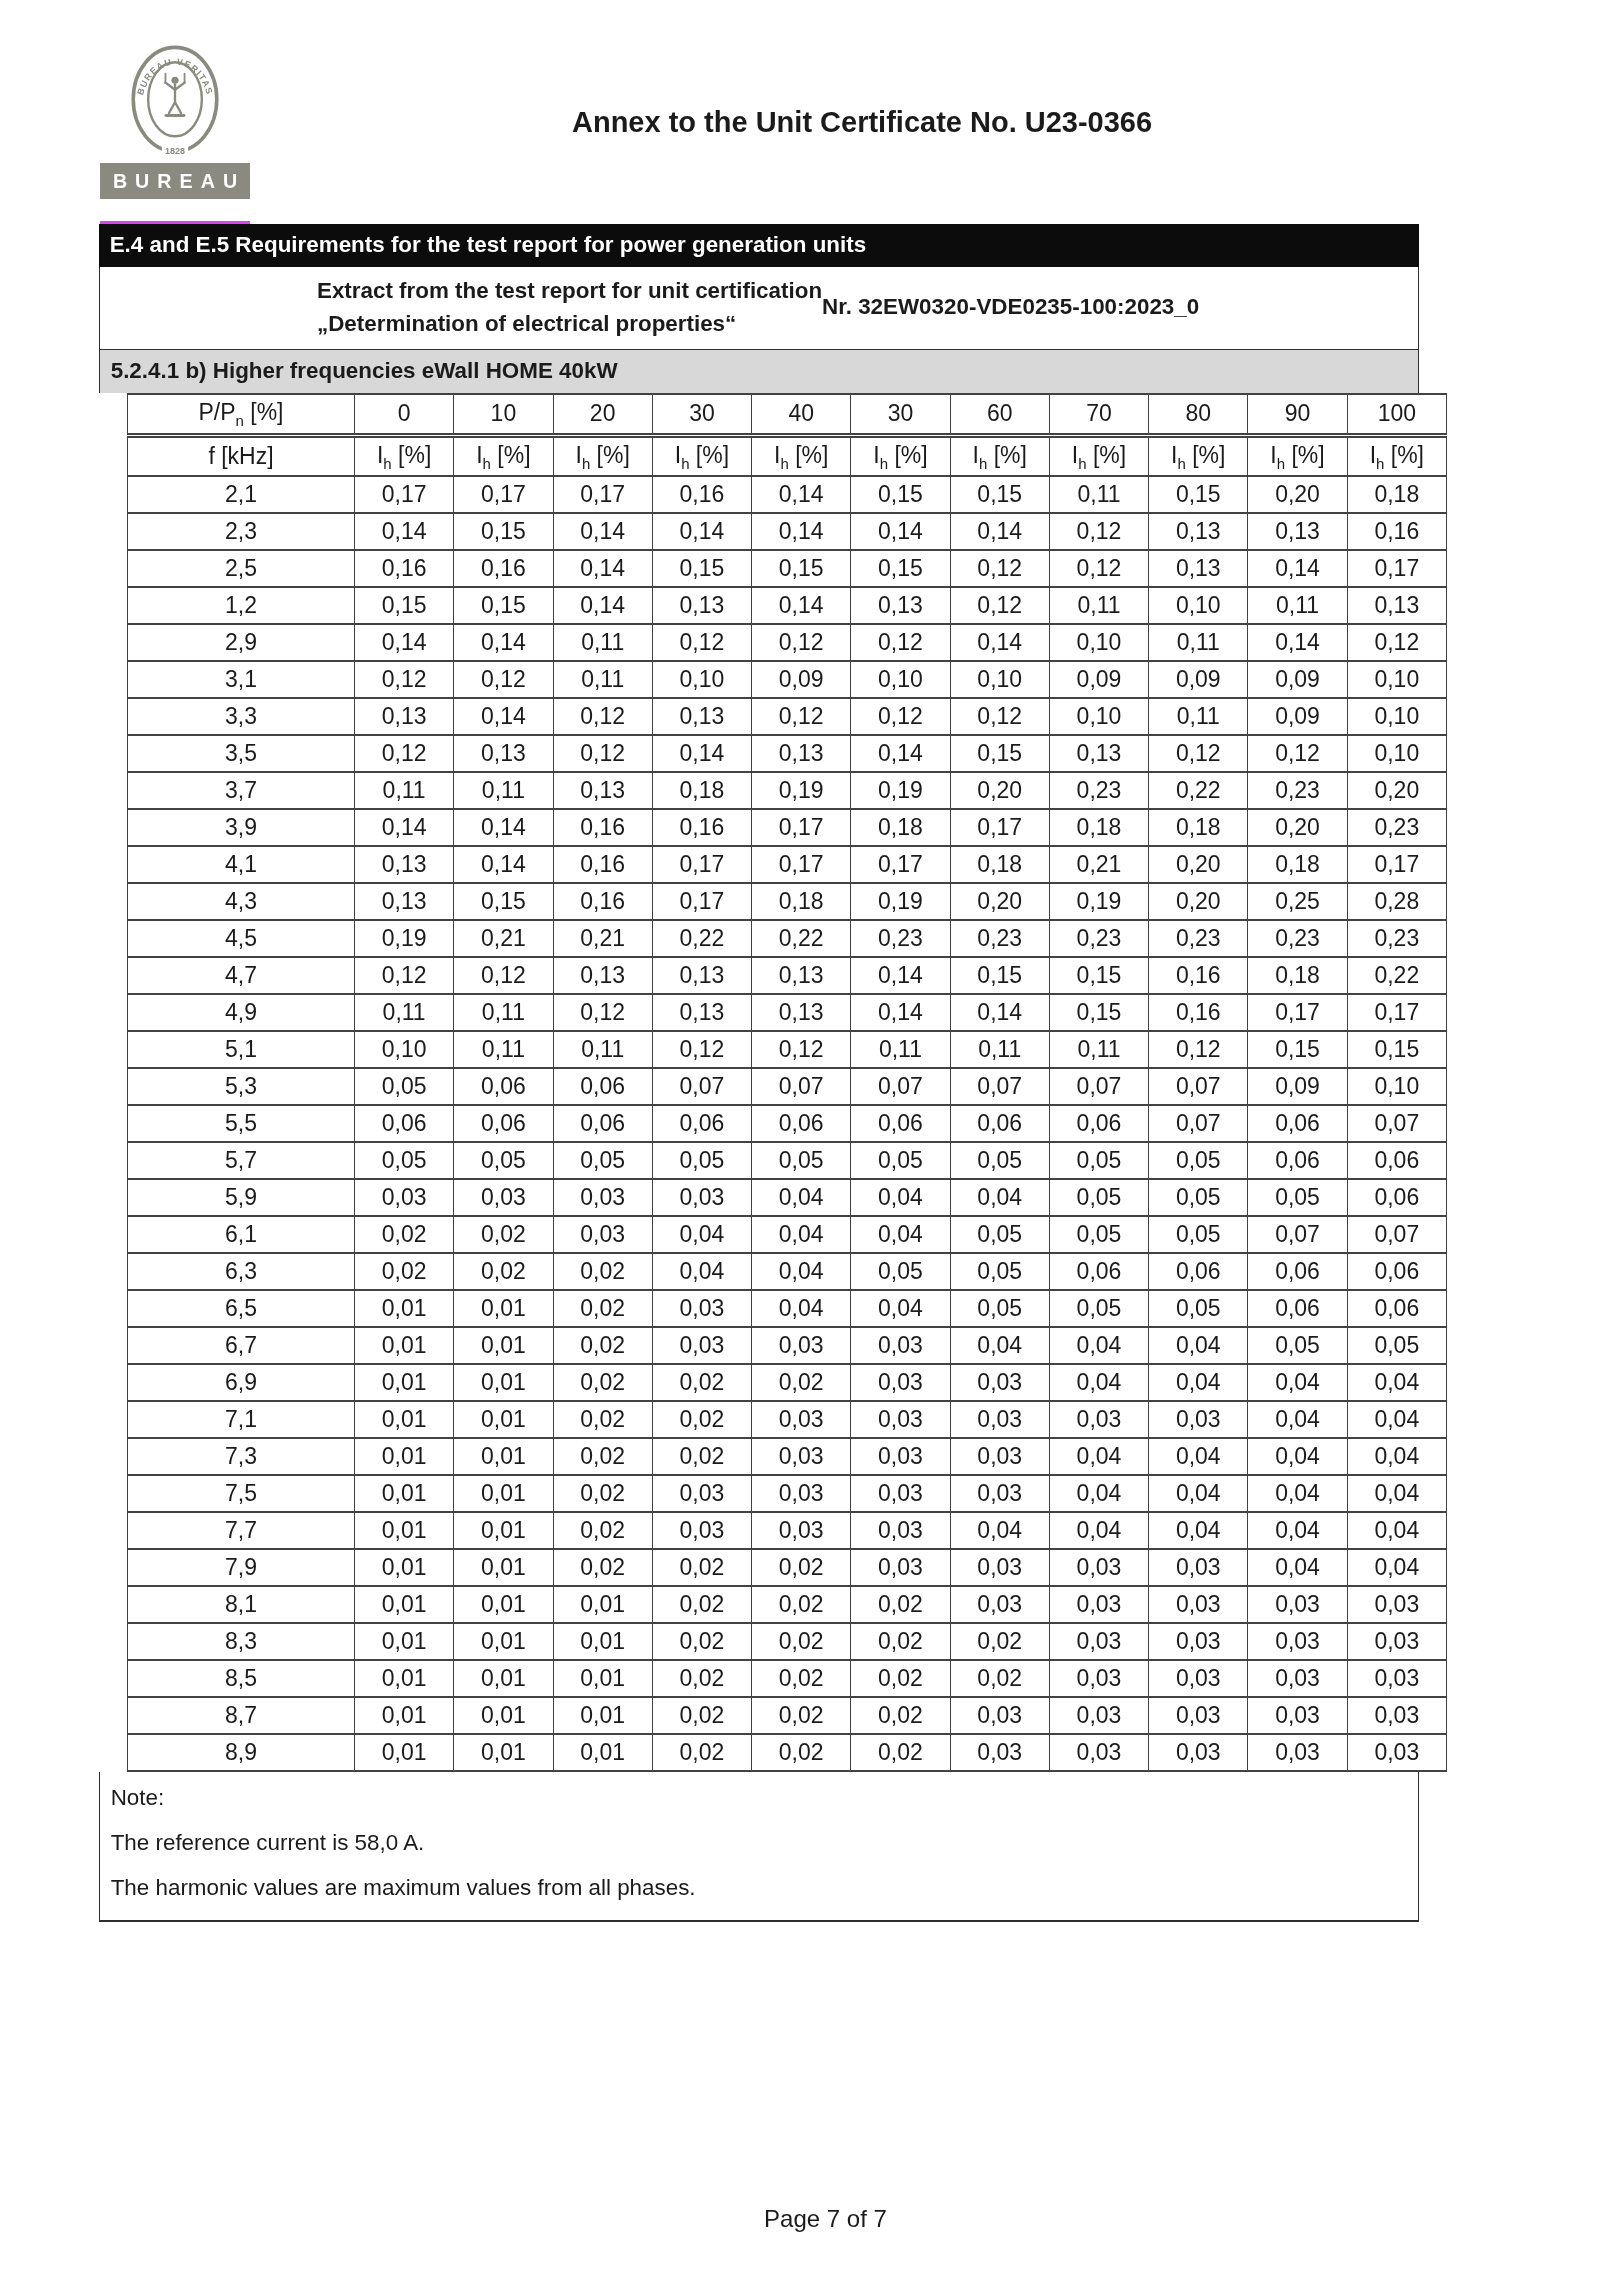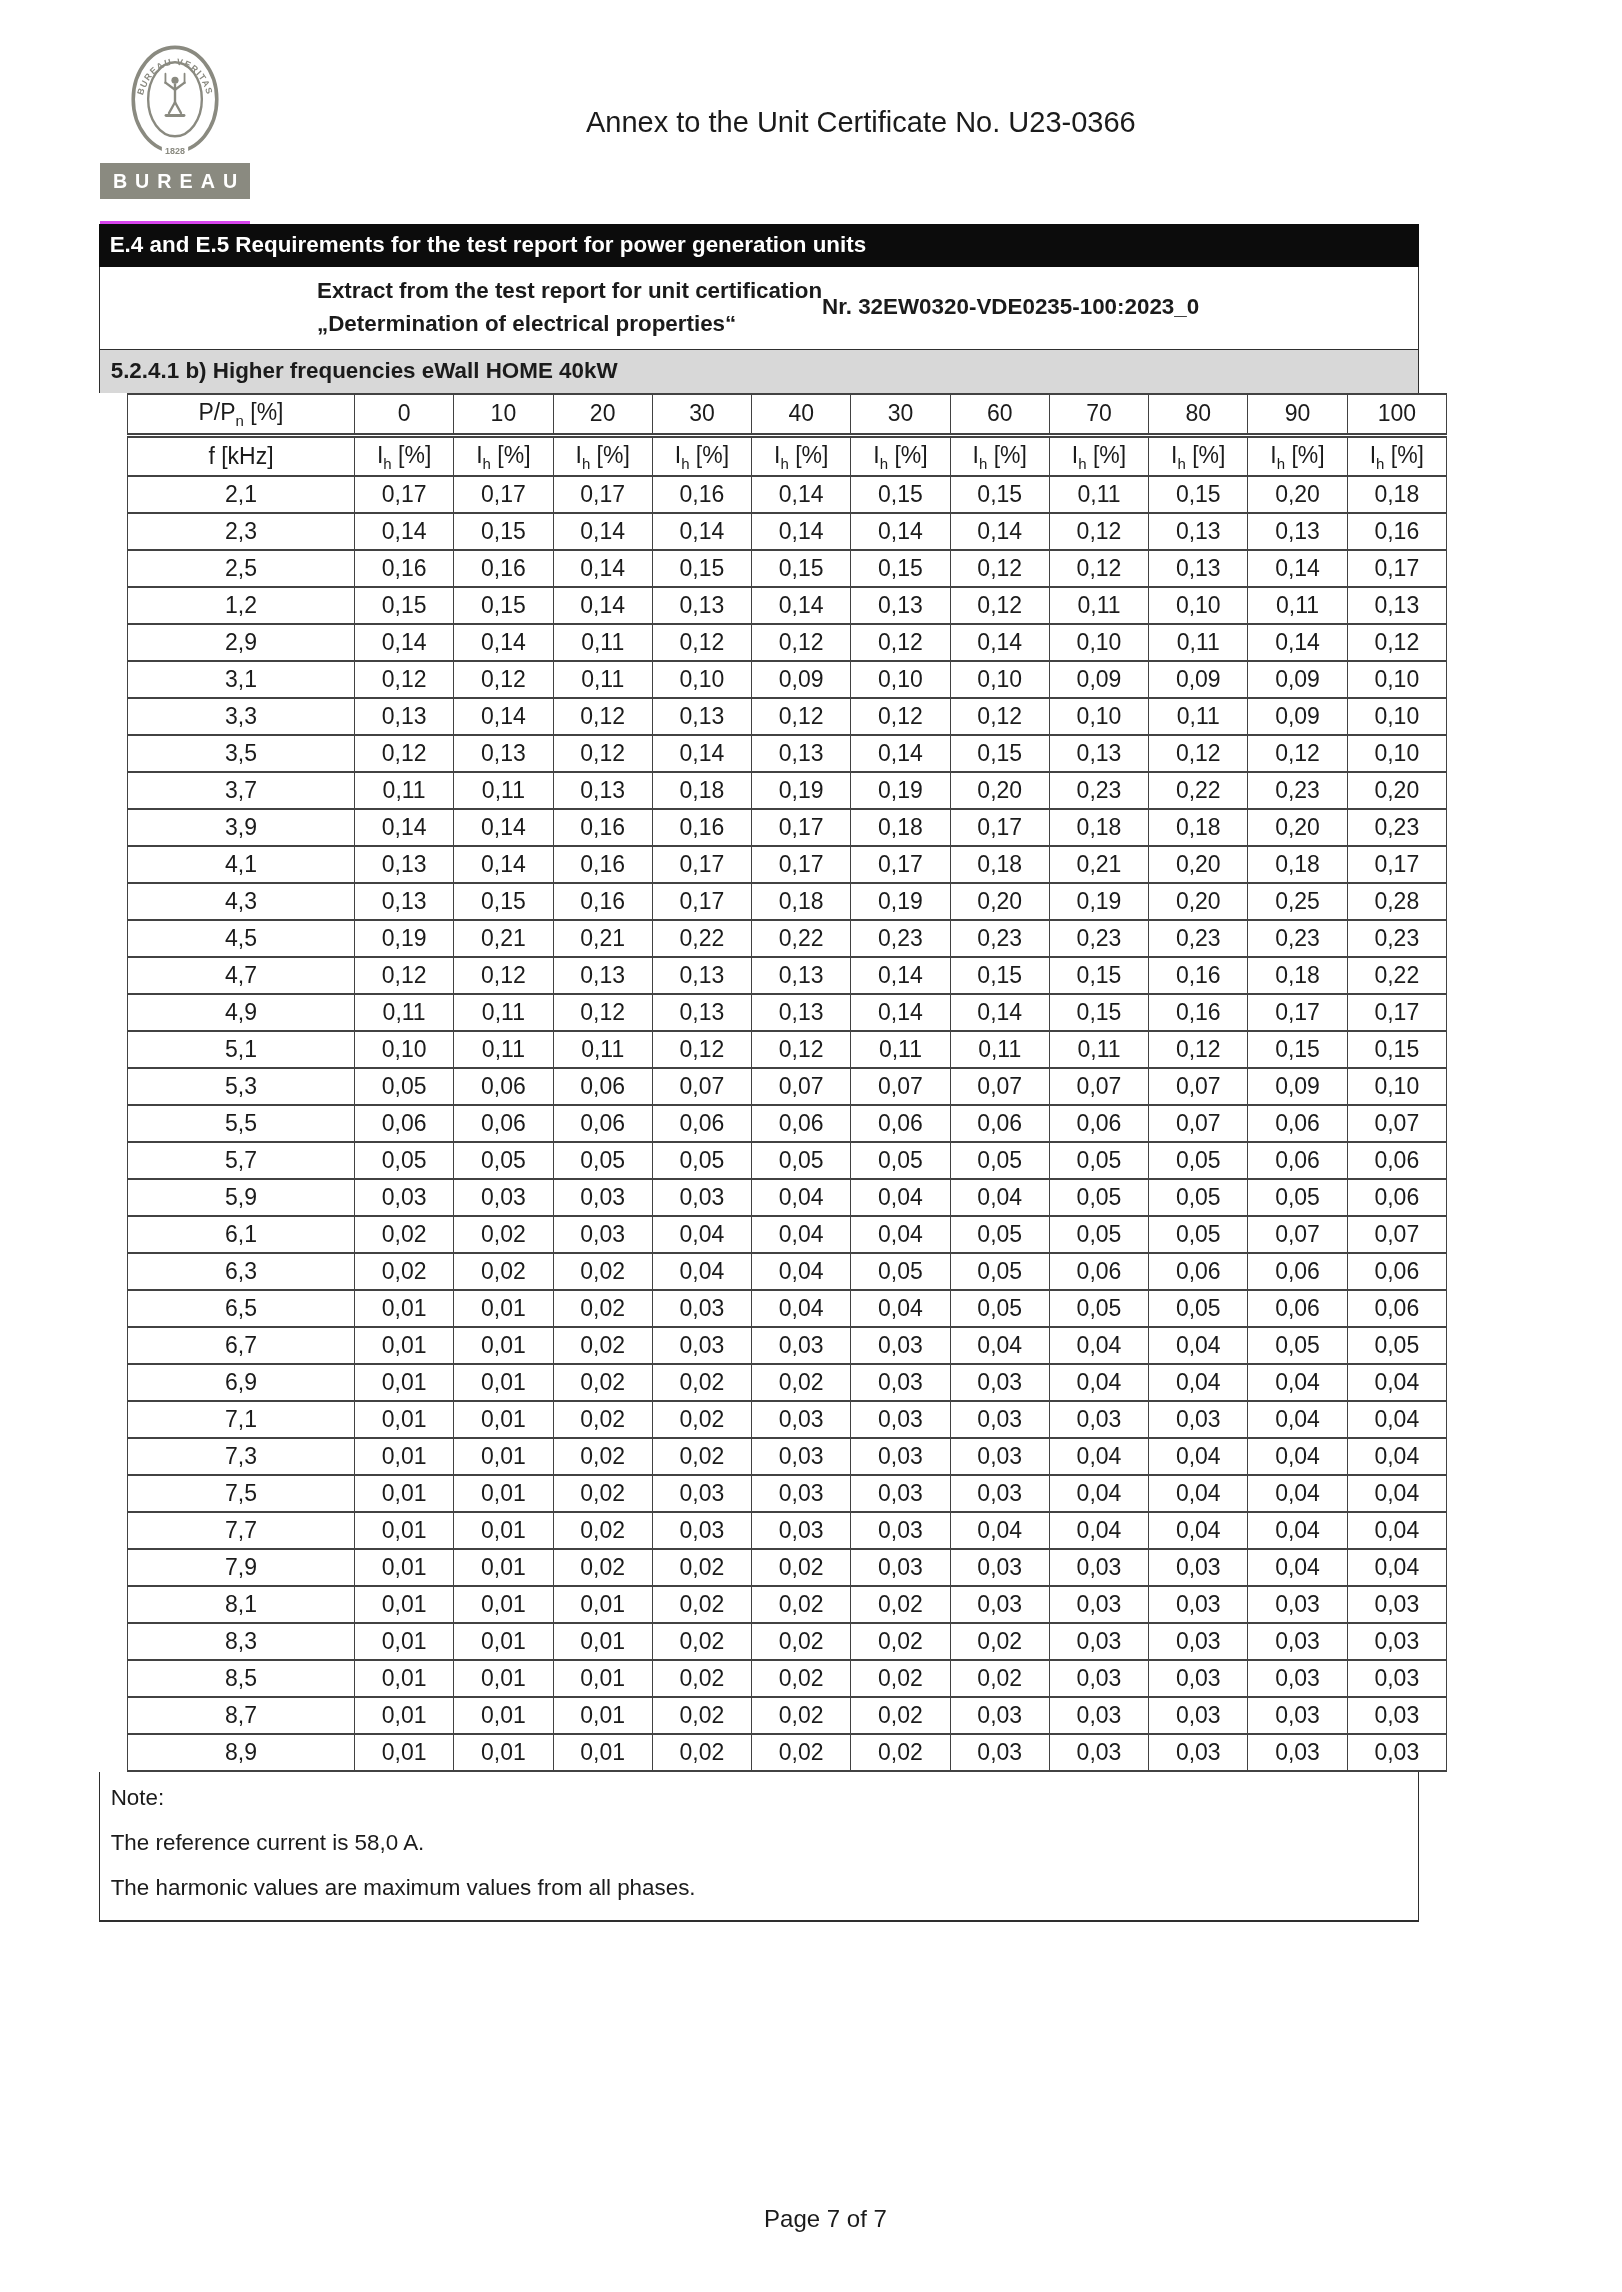--- a/index.html
+++ b/index.html
@@ -20,22 +20,22 @@
   .logo-bar {
     height:36px; display:flex; align-items:center; justify-content:center;
     color:#fff; font-weight:bold; font-size:19.7px; letter-spacing:8px;
     text-indent:8px;
   }
   .bar-gray { background:#8a8a80; margin-top:7.2px; }
   .bar-red  { background:#d946ef; margin-top:22px;text-decoration:underline; }
 
   
   .doc-title {
-    position:absolute; left:586px; top:106px; margin:0;
-    font-size:29px; font-weight:normal; white-space:nowrap;
+    position:absolute; left:572px; top:106px; margin:0;
+    font-size:29px; font-weight:bold; white-space:nowrap;
   }
 
   
   .frame { position:absolute; left:99px; top:224px; width:1320px; }
 
   .banner {
     background:#0c0c0c; color:#fff;
     font-weight:bold; font-size:22.4px;
     padding:8px 10.7px 9px;
   }

